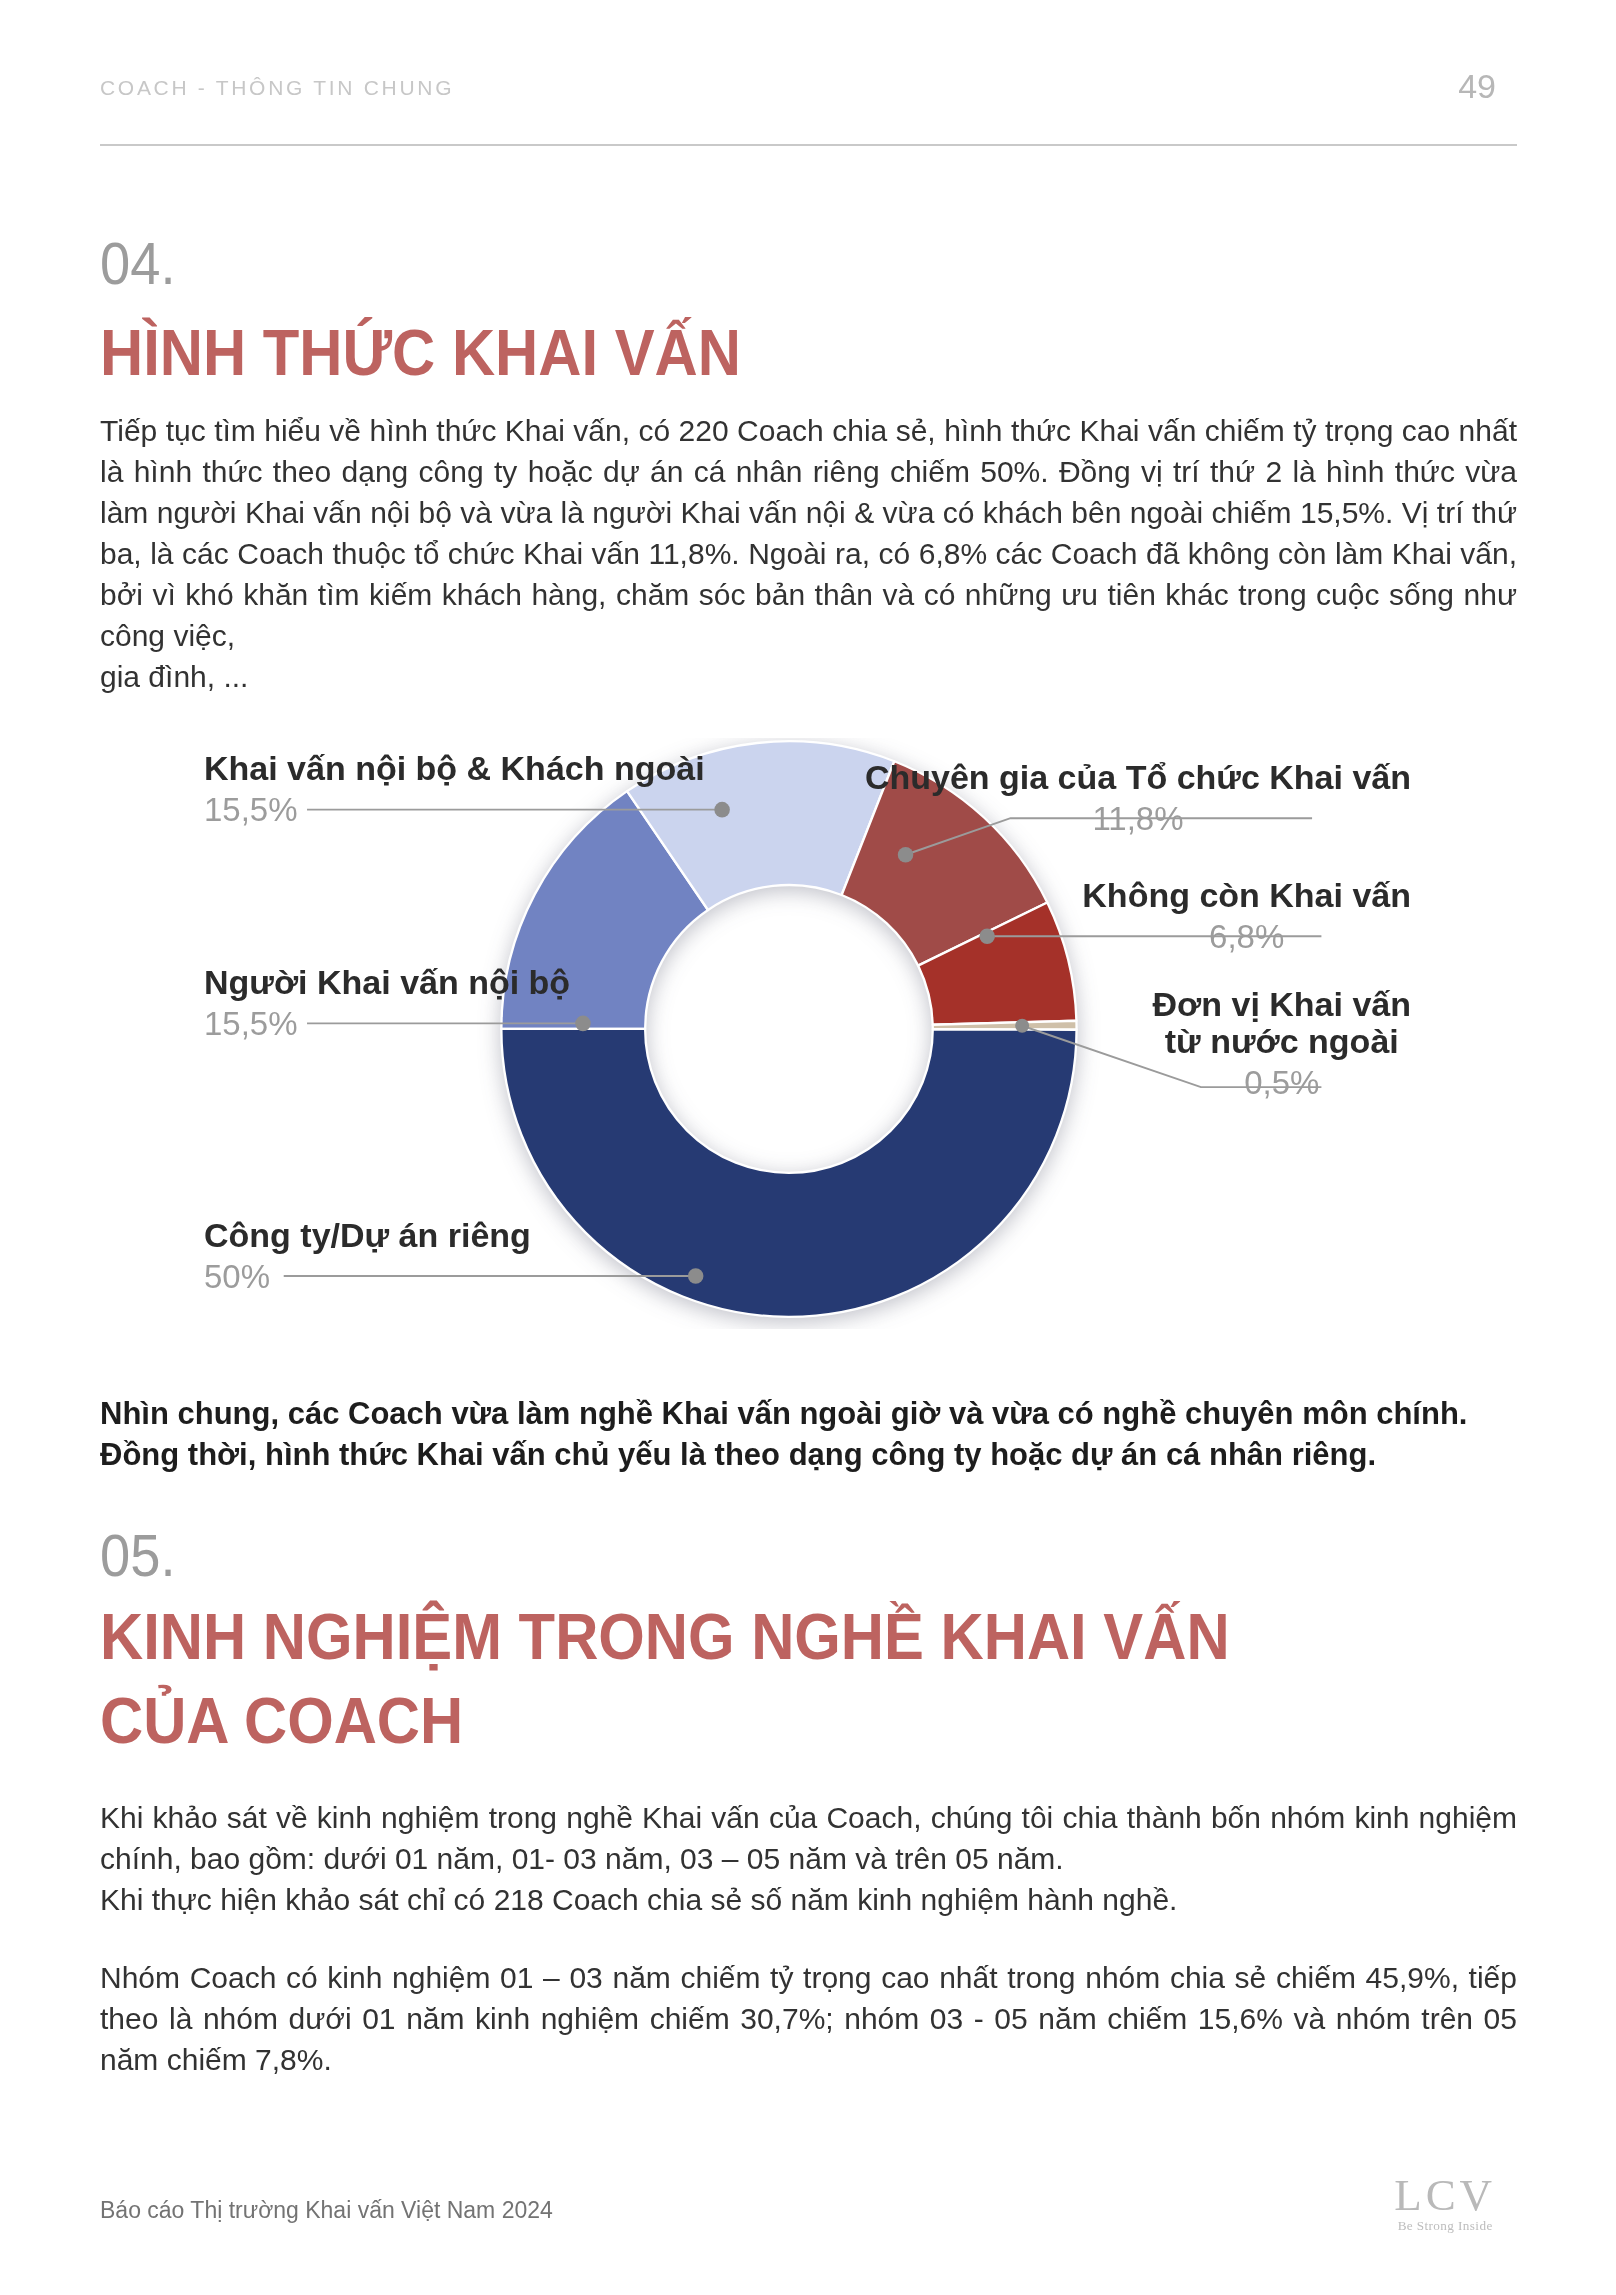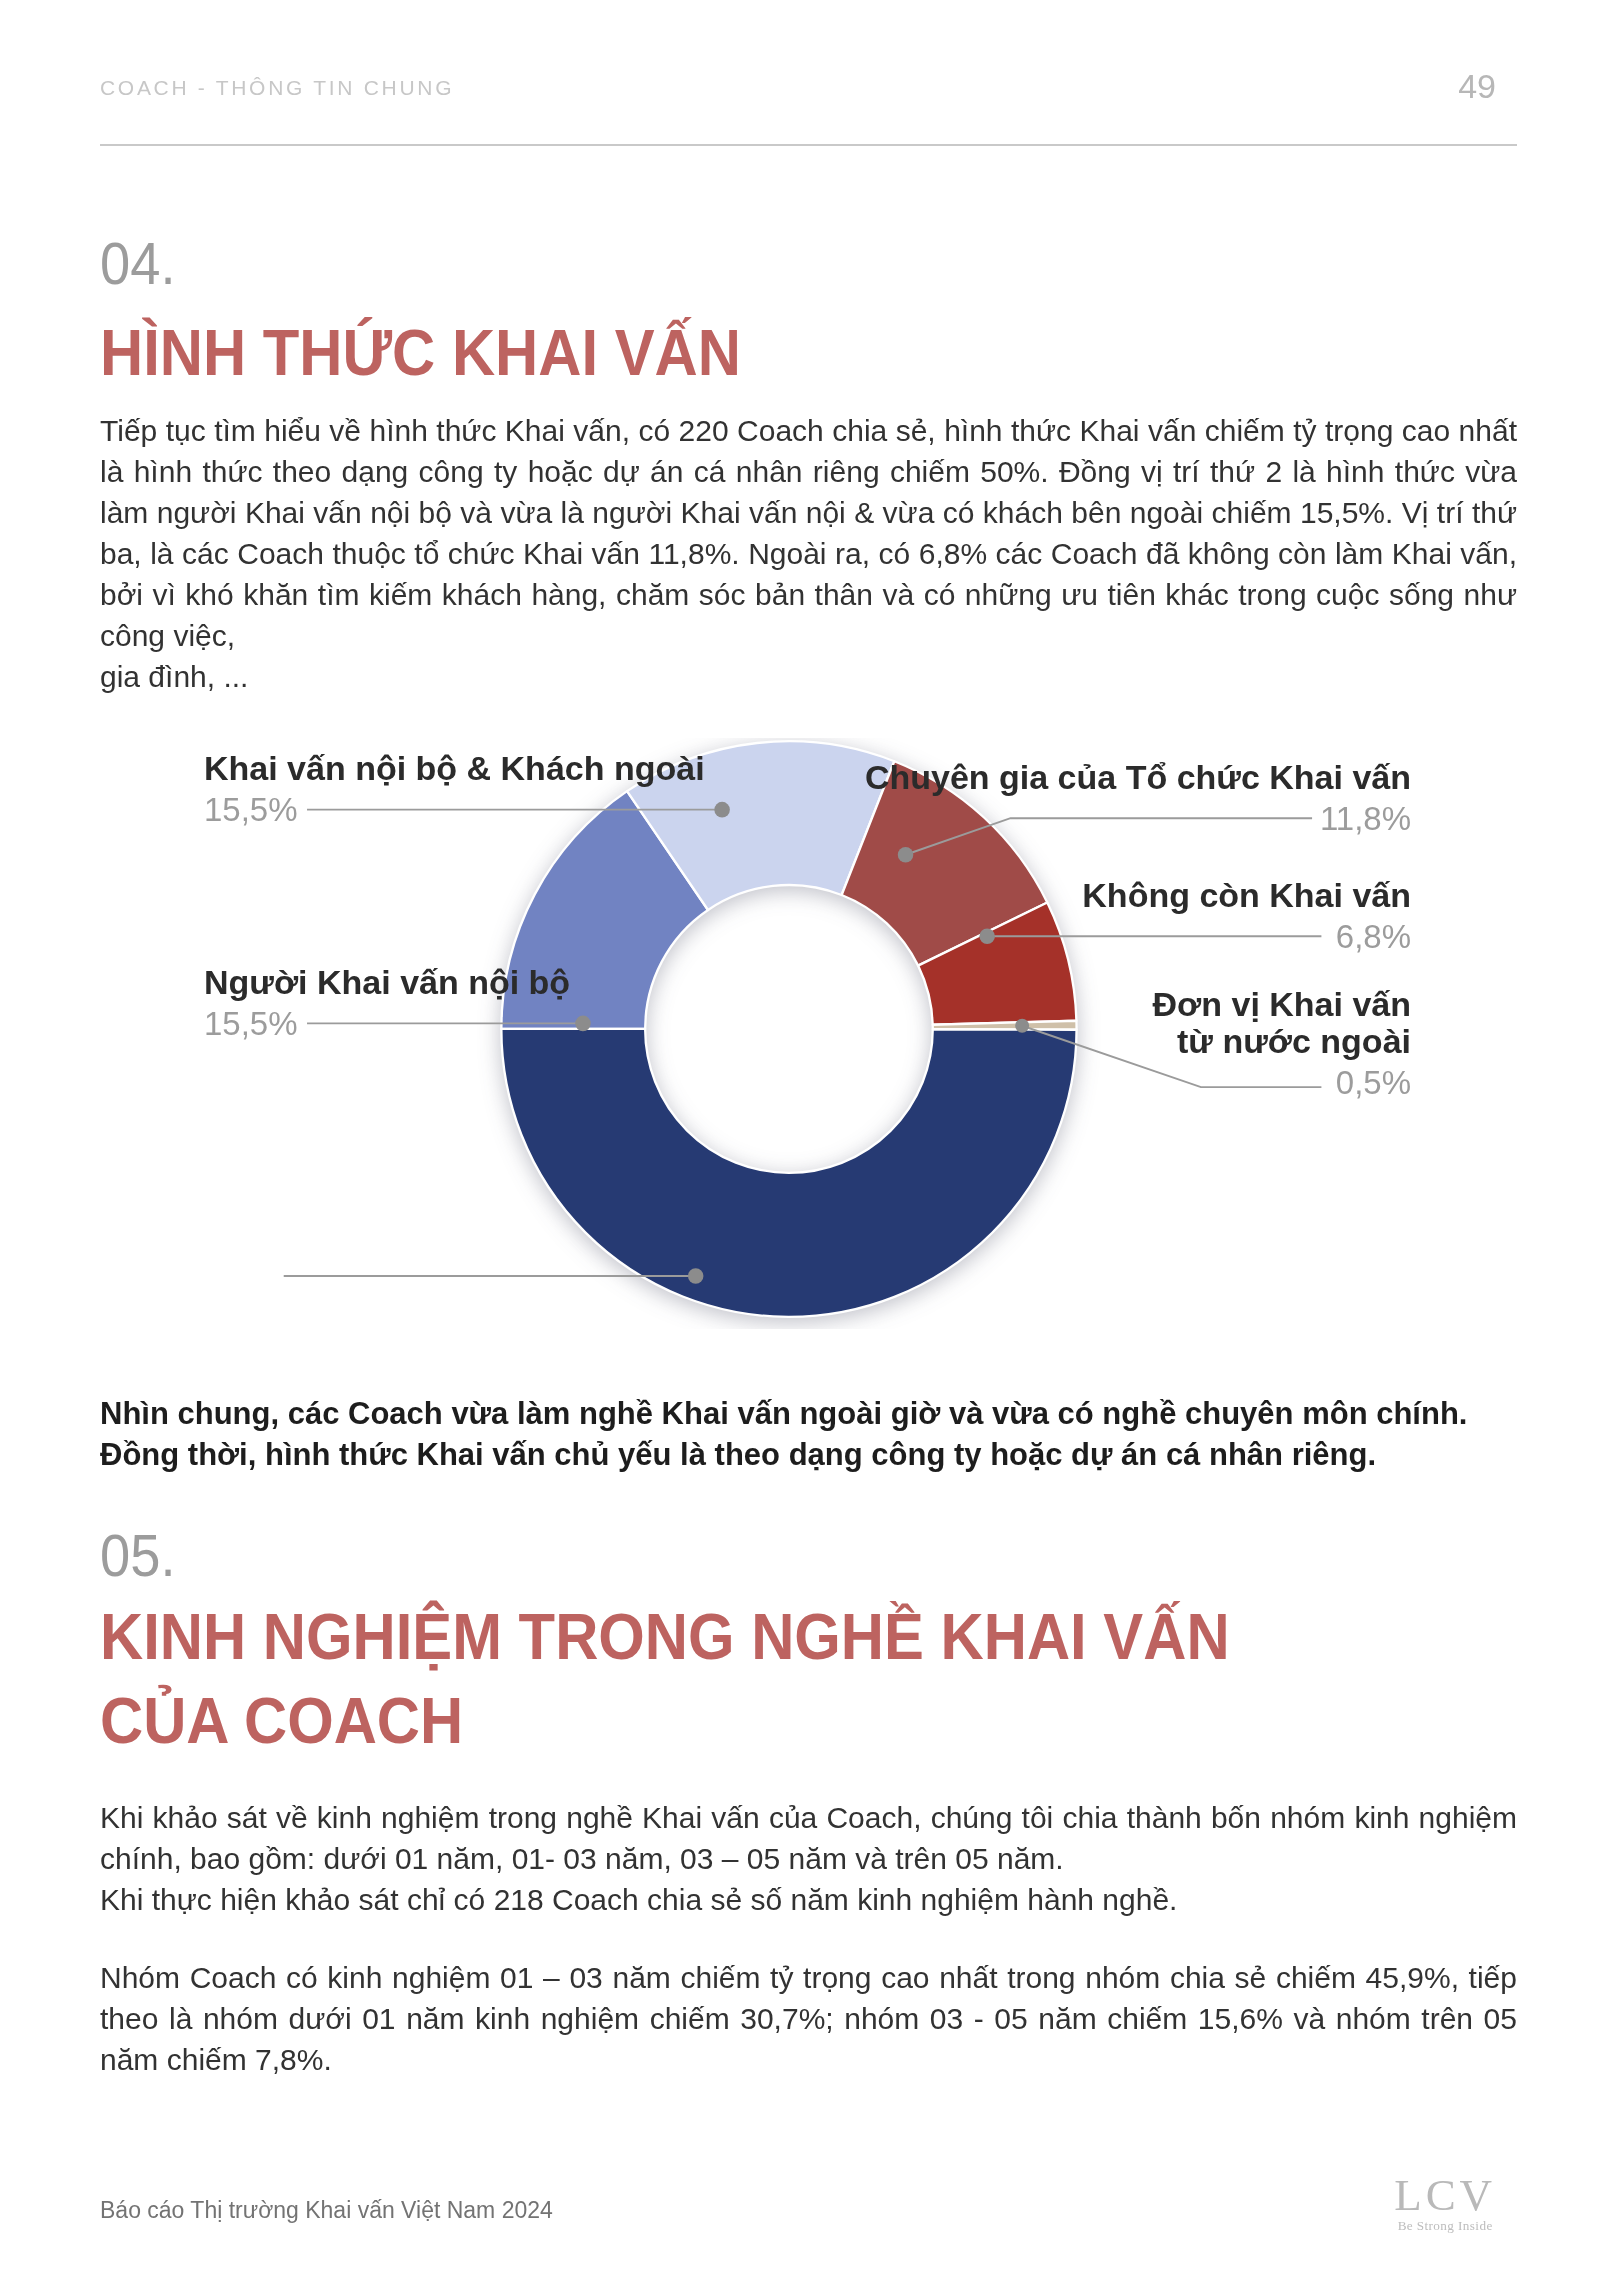--- a/index.html
+++ b/index.html
@@ -19,21 +19,21 @@
 
   
   .para{position:absolute;left:100px;width:1417px;font-size:30px;line-height:41px;color:#323232;
         text-align:justify;white-space:pre-line;}
   .para.bold{font-weight:700;color:#1d1d1d;font-size:31px;}
 
   
   .chart-label{position:absolute;}
   .chart-label .ttl{font-size:34px;line-height:37px;font-weight:700;color:#2b2b2b;white-space:pre-line;}
   .chart-label .val{font-size:33px;line-height:36px;margin-top:4.7px;color:#9c9c9c;}
-  .chart-label.right{text-align:right;right:205px;}
+  .chart-label.right{text-align:center;right:205px;}
   .chart-label.left{text-align:left;left:204px;}
 
   .chart-svg{position:absolute;left:0;top:738px;}
   .donut-shadow{filter:drop-shadow(0px 6px 14px rgba(45,50,75,.30));}
 
   
   .ftr-text{position:absolute;left:100px;top:2197px;font-size:23px;color:#737373;}
   .logo{position:absolute;right:120px;top:2173px;text-align:center;color:#b9b9b9;
         font-family:"Liberation Serif",serif;}
   .logo .lcv{font-size:45px;line-height:45px;letter-spacing:3.9px;}
@@ -81,20 +81,24 @@
   </svg>
 
   <div class="chart-label left" style="top:750px;">
     <div class="ttl">Khai vấn nội bộ &amp; Khách ngoài</div>
     <div class="val">15,5%</div>
   </div>
   <div class="chart-label left" style="top:964px;">
     <div class="ttl">Người Khai vấn nội bộ</div>
     <div class="val">15,5%</div>
   </div>
+  <div class="chart-label left" style="top:1217px;">
+    <div class="ttl">Công ty/Dự án riêng</div>
+    <div class="val">50%</div>
+  </div>
   <div class="chart-label right" style="top:759px;">
     <div class="ttl">Chuyên gia của Tổ chức Khai vấn</div>
     <div class="val">11,8%</div>
   </div>
   <div class="chart-label right" style="top:877px;">
     <div class="ttl">Không còn Khai vấn</div>
     <div class="val">6,8%</div>
   </div>
   <div class="chart-label right" style="top:986px;">
     <div class="ttl">Đơn vị Khai vấn

